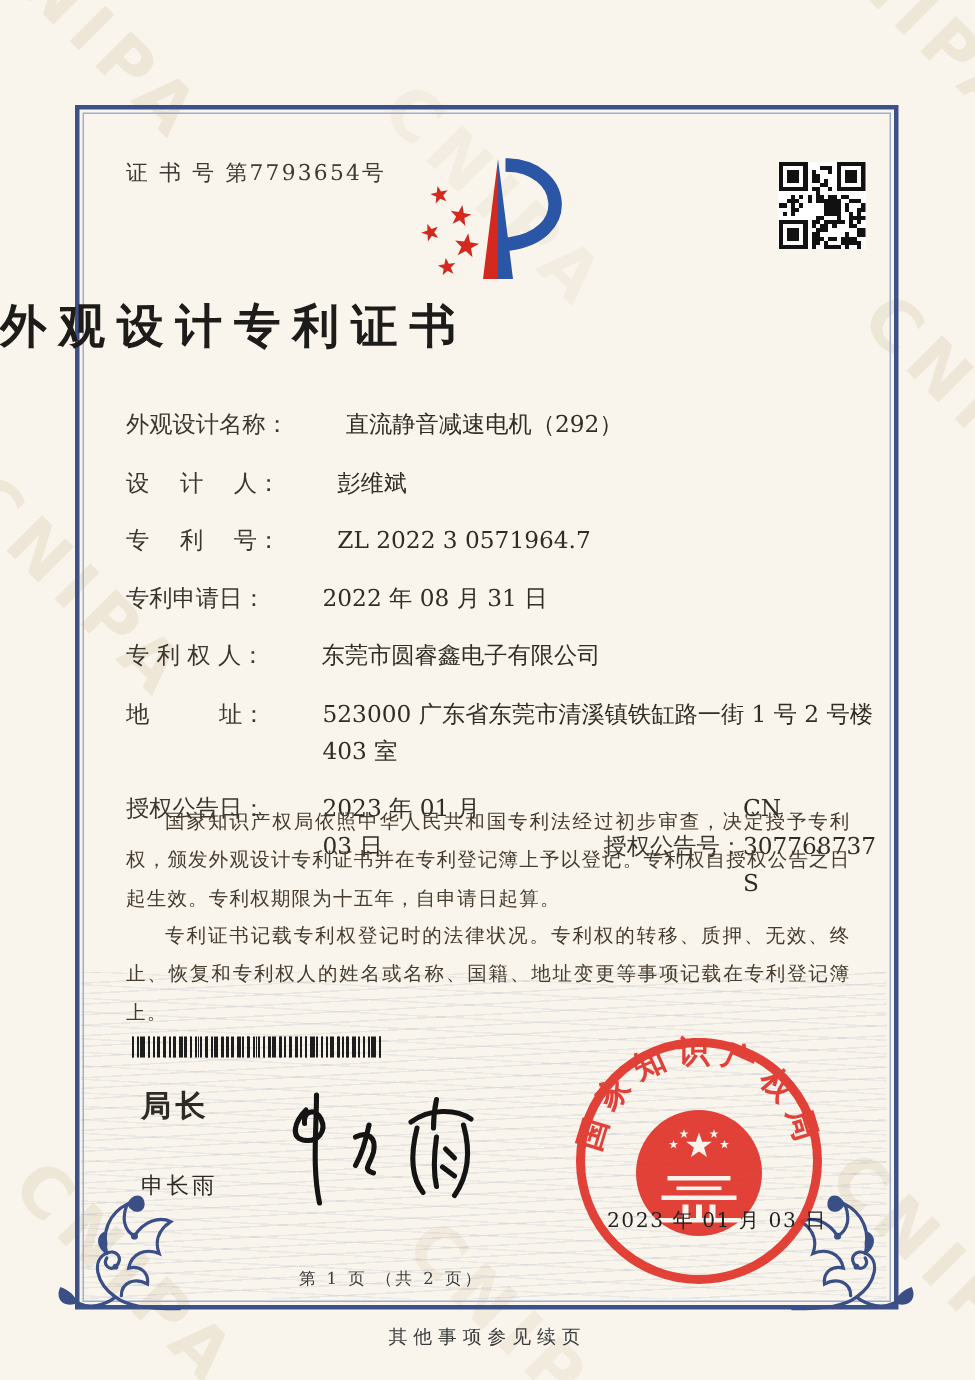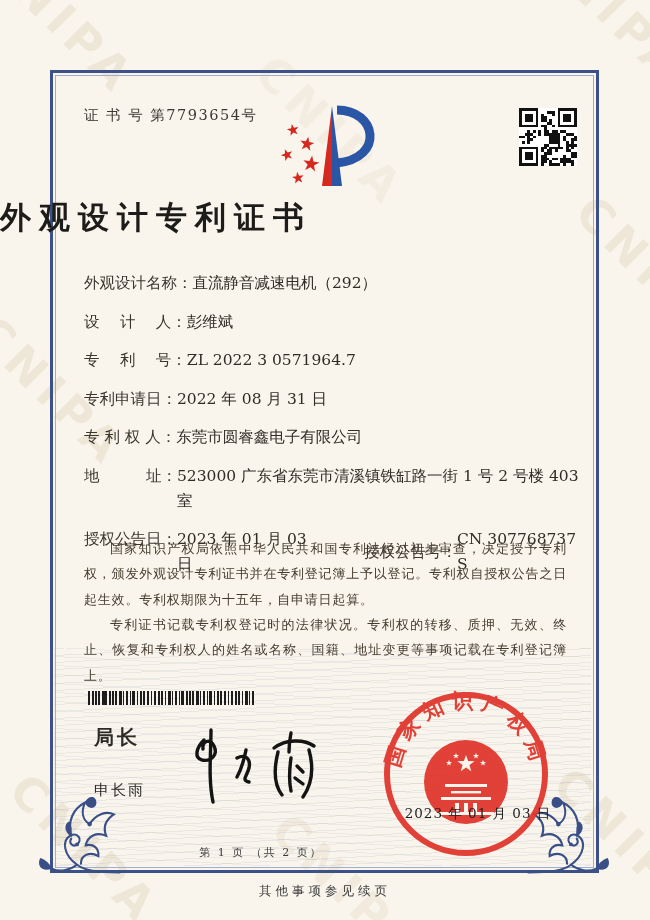--- a/index.html
+++ b/index.html
@@ -36,21 +36,21 @@
   
   .cert-no{position:absolute;left:84px;top:106px;z-index:3;font-size:14.5px;letter-spacing:1.5px;color:#3c3833;text-align:right;}
   .logo{position:absolute;left:263px;top:100px;z-index:3;}
   .qr{position:absolute;left:519px;top:108px;width:58px;height:58px;z-index:3;background:#fff;}
   .title{
     position:absolute;left:0;top:197px;width:650px;z-index:3;text-align:left;
     font-size:31px;font-weight:bold;letter-spacing:8px;color:#1d1c1a;
   }
   
   .fields{position:absolute;left:84px;top:271px;width:500px;z-index:3;}
-  .field-row{display:flex;margin-bottom:13.5px;font-size:15.5px;line-height:25px;}
+  .field-row{display:flex;margin-bottom:13.5px;font-size:15.5px;line-height:25px;gap:38px;}
   .field-label{white-space:pre;color:#3a362f;}
   .field-value{color:#302c26;}
   .pair2{margin-left:42px;display:flex;align-items:center;}
   
   .paras{position:absolute;left:84px;top:536px;width:483px;z-index:3;}
   .paras p{margin:0;font-size:13px;line-height:1.95;letter-spacing:.8px;color:#453b2e;text-indent:2em;text-align:justify;}
   .barcode{
     position:absolute;left:88px;top:691px;width:166px;height:14px;z-index:3;
     background:
       repeating-linear-gradient(90deg,#1d1d1d 0 1.5px,rgba(0,0,0,0) 1.5px 3.5px),

